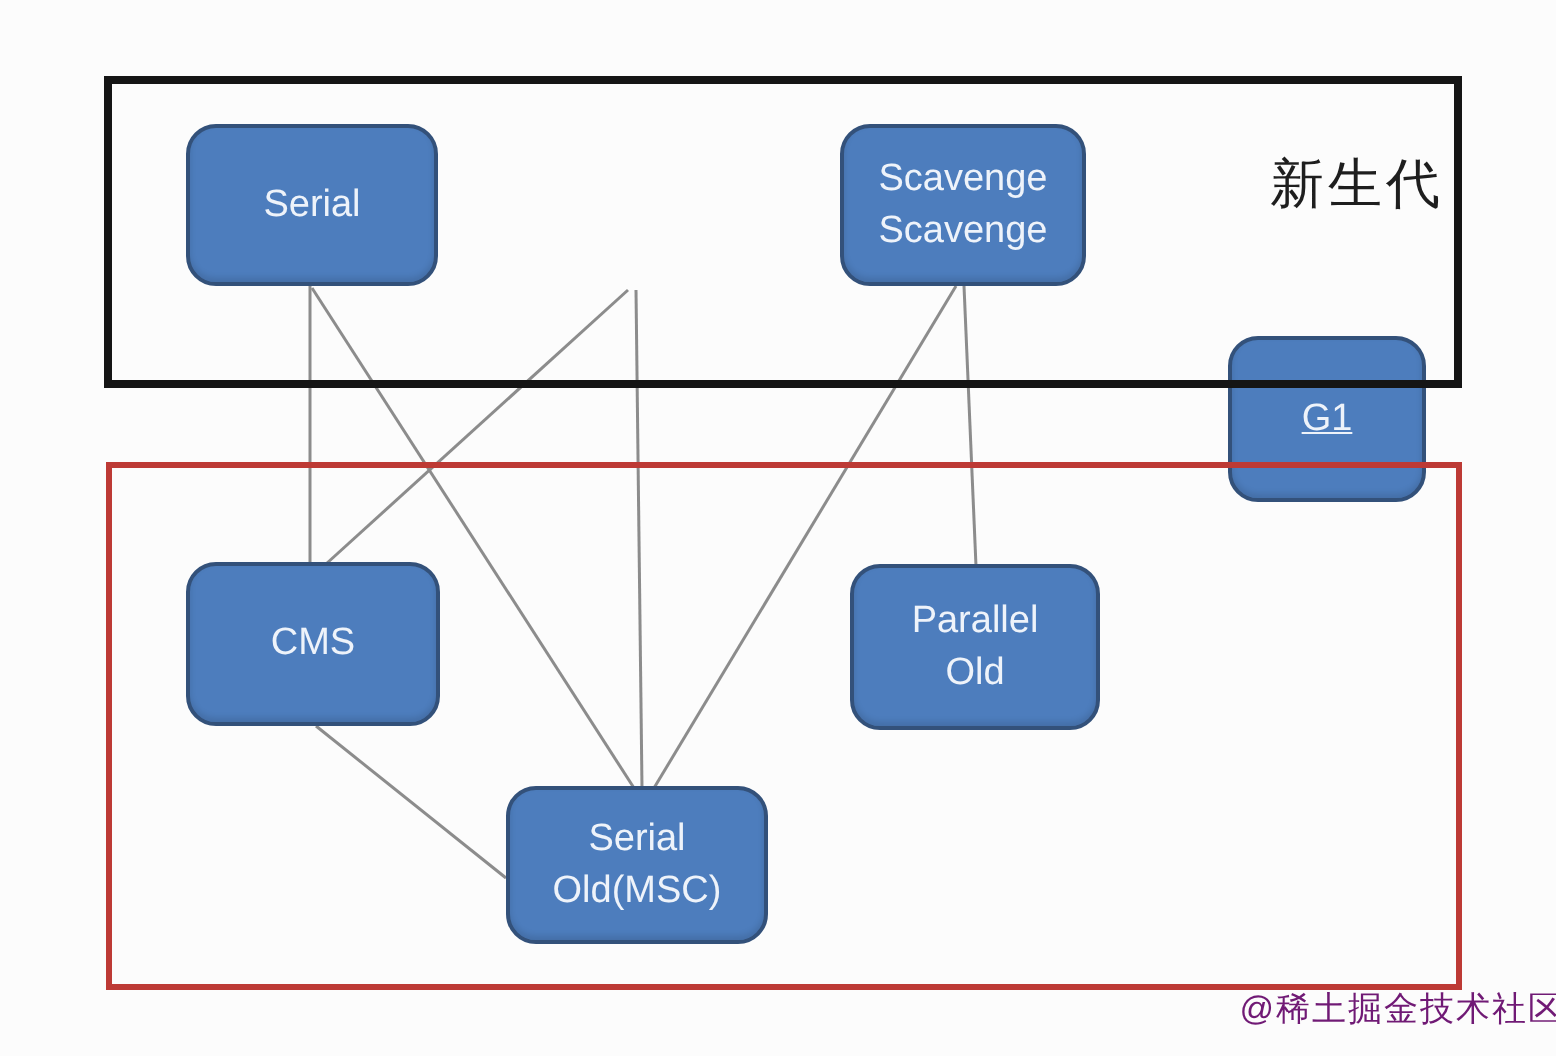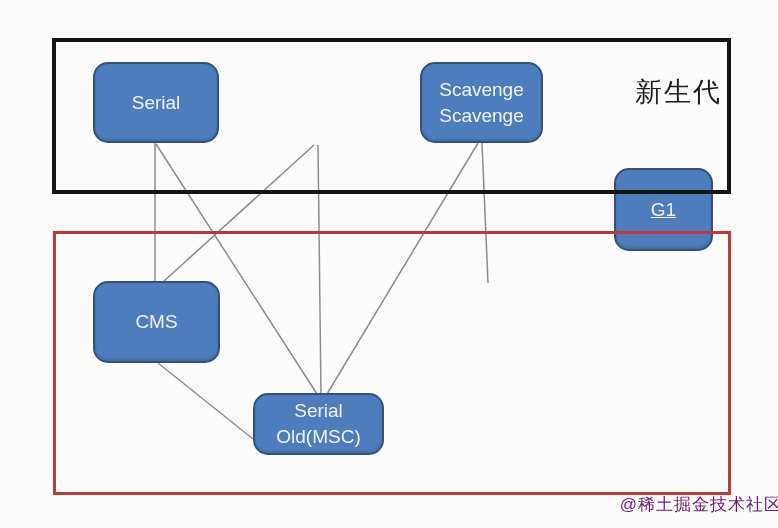--- a/index.html
+++ b/index.html
@@ -39,21 +39,21 @@
     font-size:19px;line-height:1.35;
     padding:0 12px;
     box-shadow:inset 0 -2px 3px rgba(0,0,0,0.12);
   }
   .node-serial{left:93px;top:62px;width:126px;height:81px;}
   .node-parnew{left:255px;top:62px;width:124px;height:82px;}
   .node-parallel-scavenge{left:420px;top:62px;width:123px;height:81px;}
   .node-g1{left:614px;top:168px;width:99px;height:83px;text-decoration:underline;}
   .node-cms{left:93px;top:281px;width:127px;height:82px;text-align:center;}
   .node-parallel-old{left:425px;top:282px;width:125px;height:83px;}
-  .node-serial-old{left:253px;top:393px;width:131px;height:62px;}
+  .node-serial-old{left:253px;top:393px;width:131px;height:79px;}
   
   .watermark{
     position:absolute;right:12px;bottom:12px;z-index:5;
     font-size:17px;color:#701a75;letter-spacing:1px;
   }
 </style>
 </head>
 <body>
 
 <div class="canvas">
@@ -73,20 +73,23 @@
   </div>
   <div class="node node-parallel-scavenge">
     <span>Scavenge Scavenge</span>
   </div>
   <div class="node node-g1">
     <span>G1</span>
   </div>
   <div class="node node-cms">
     <span>CMS</span>
   </div>
+  <div class="node node-parallel-old">
+    <span>Parallel Old</span>
+  </div>
   <div class="node node-serial-old">
     <span>Serial Old(MSC)</span>
   </div>
 
   <div class="region region-young"></div>
   <div class="region region-old"></div>
 
   <div class="region-label label-young">新生代</div>
 
   <div class="watermark">@稀土掘金技术社区</div>

